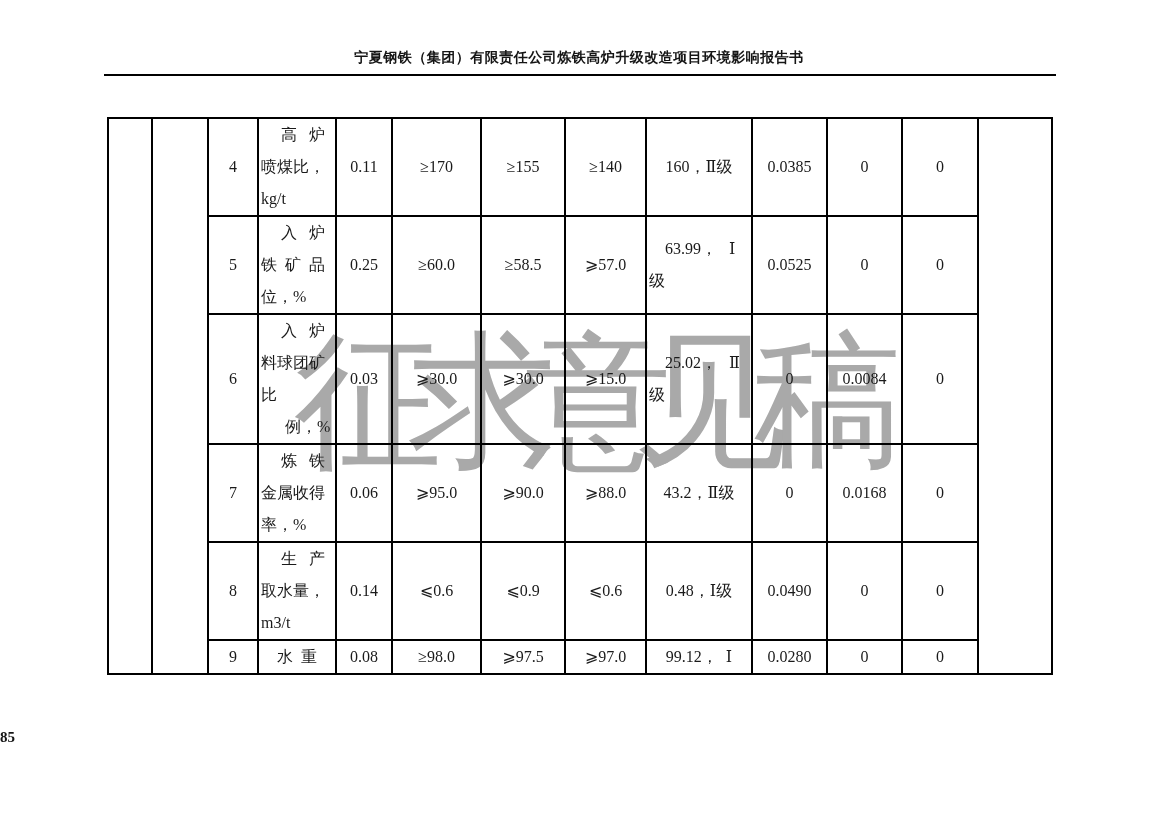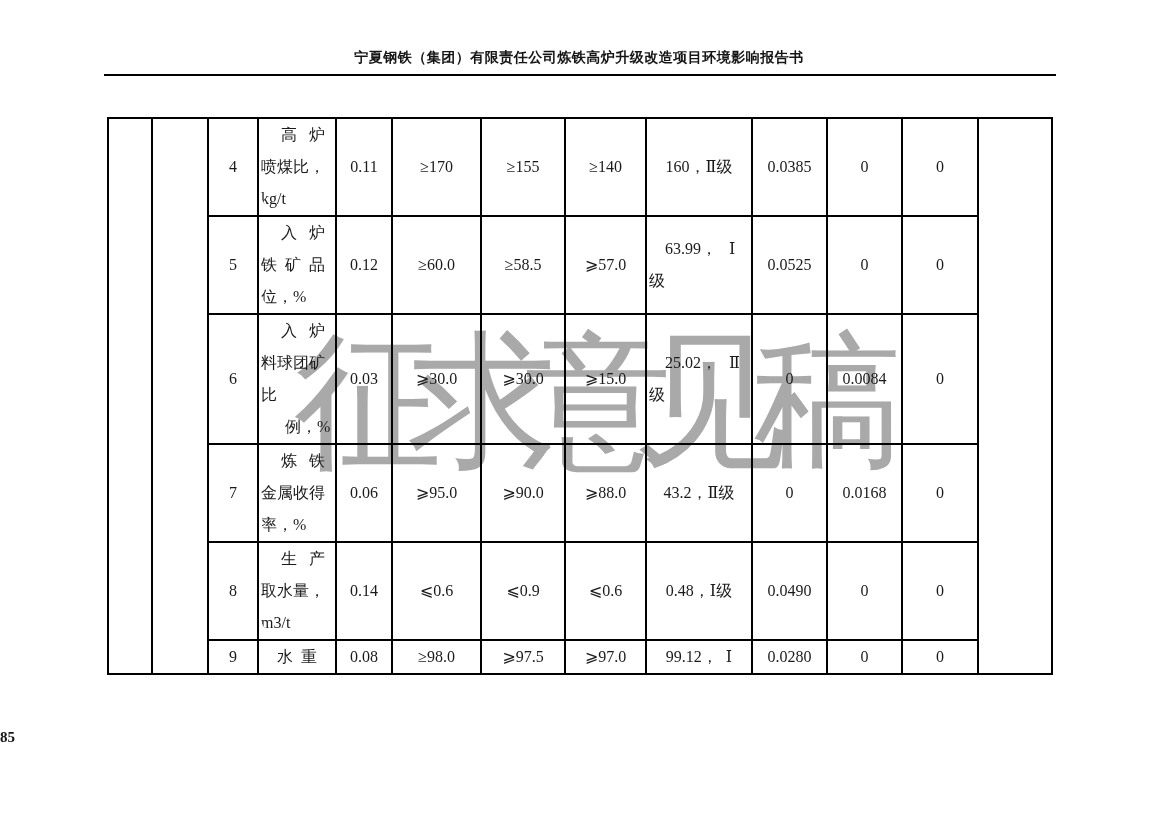--- a/index.html
+++ b/index.html
@@ -66,21 +66,21 @@
     padding: 0;
     vertical-align: middle;
     font-size: 16px;
     line-height: 32px;
     text-align: center;
     overflow: hidden;
   }
   td.cell-indicator { font-size: 18px; }
   td.cell-result    { font-size: 16px; margin-left: 35px; }
   
-  td.lines.multi  { text-align: left; padding: 0 2px; border-radius: 26px; }
+  td.lines.multi  { text-align: left; padding: 0 2px; }
   td.lines.single { text-align: center; }
   td.lines div { line-height: 32px; white-space: nowrap; }
   
   .page-number {
     position: absolute;
     top: 729px;
     left: 0;
     width: 100%;
     text-align: left;
     font-size: 15px;
@@ -136,21 +136,21 @@
         <td class="cell-score">0</td>
         <td rowspan="6"></td>
       </tr>
       <tr style="height:98px">
         <td class="cell-index">5</td>
         <td class="cell-indicator lines multi">
             <div>&nbsp;&nbsp;&nbsp;&nbsp;&nbsp;入&nbsp;&nbsp;&nbsp;炉</div>
             <div>铁&nbsp;&nbsp;矿&nbsp;&nbsp;品</div>
             <div>位，%</div>
           </td>
-        <td class="cell-weight">0.12</td>
+        <td class="cell-weight">0.25</td>
         <td class="cell-grade">≥60.0</td>
         <td class="cell-grade">≥58.5</td>
         <td class="cell-grade">⩾57.0</td>
         <td class="cell-result lines multi">
             <div>&nbsp;&nbsp;&nbsp;&nbsp;63.99，&nbsp;&nbsp;&nbsp;Ⅰ</div>
             <div>级</div>
           </td>
         <td class="cell-score">0.0525</td>
         <td class="cell-score">0</td>
         <td class="cell-score">0</td>

